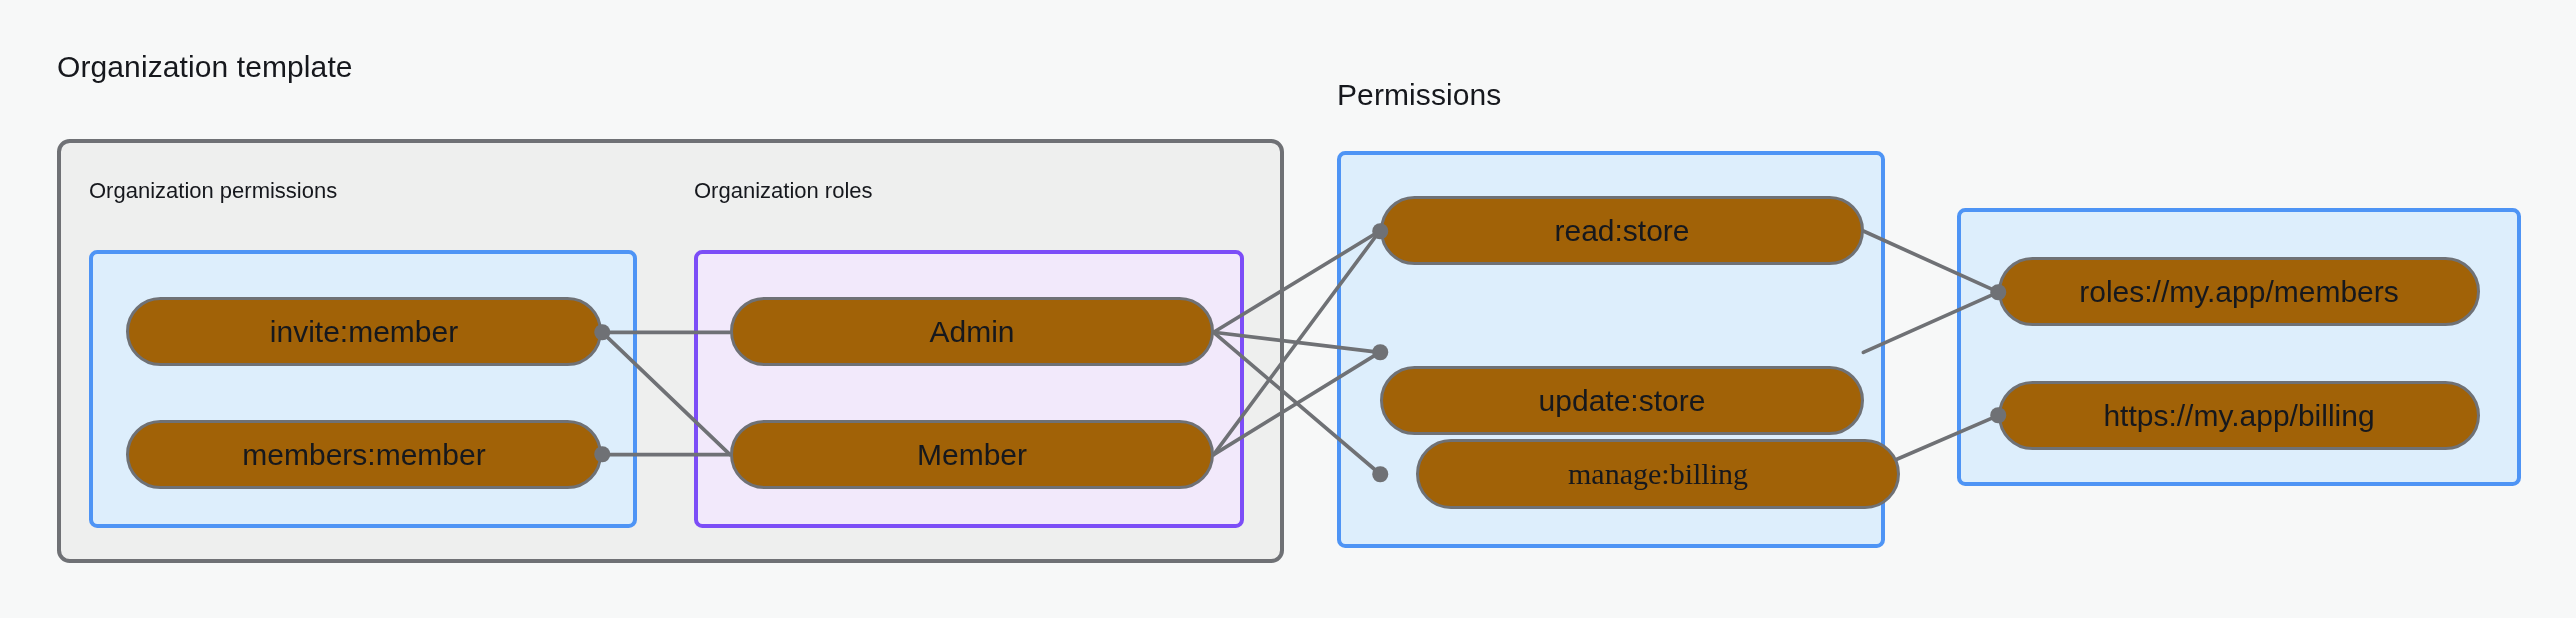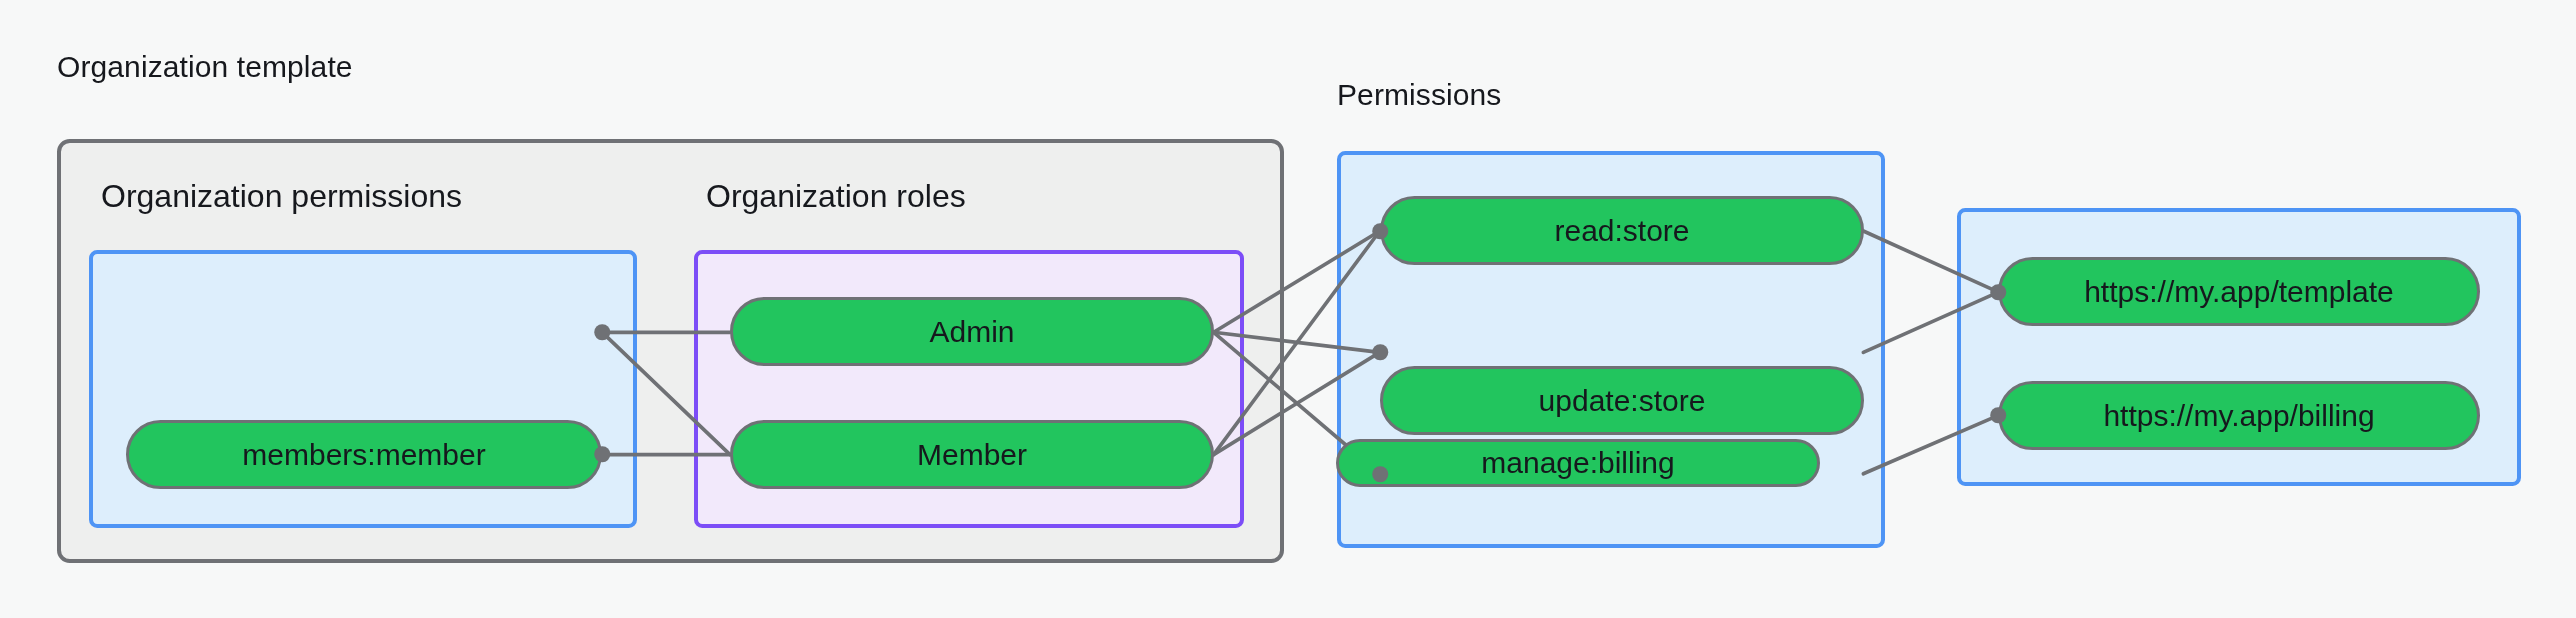--- a/index.html
+++ b/index.html
@@ -44,25 +44,24 @@
     position: absolute;
     box-sizing: border-box;
     background: #eeefee;
     border: 4.6px solid #6f7175;
     border-radius: 12.8px;
     z-index: 1;
   }
 
   .sub-title {
     position: absolute;
-    font-size: 32px;
+    font-size: 22px;
     color: #16181d;
     white-space: nowrap;
     z-index: 3;
-    margin-left: 12px;
   }
 
   .panel {
     position: absolute;
     box-sizing: border-box;
     border-radius: 8.2px;
     z-index: 2;
   }
   .panel-blue {
     background: #ddeefc;
@@ -70,21 +69,21 @@
   }
   .panel-purple {
     background: #f2e9fb;
     border: 4.6px solid #7c4df7;
   }
 
   
   .pill {
     position: absolute;
     box-sizing: border-box;
-    background: #22c55e;
+    background: #a16207;
     border: 3.7px solid #6f7175;
     border-radius: 912px;
     display: flex;
     align-items: center;
     justify-content: center;
     font-size: 30px;
     color: #16181d;
     white-space: nowrap;
     z-index: 10;
   }
@@ -134,20 +133,23 @@
   </svg>
 
   <div class="group-title" style="left:57px; top:50px;">Organization template</div>
 
   <div class="outer-box" style="left:57px; top:139px; width:1227px; height:424px;"></div>
 
   <div class="sub-title" style="left:89px; top:178px;">Organization permissions</div>
 
   <div class="panel panel-blue" style="left:89px; top:250px; width:548px; height:278px;"></div>
 
+  <div class="pill" style="left:126px; top:297px; width:476px; height:69px;">
+    <span>invite:member</span>
+  </div>
   <div class="dot" style="left:602px; top:332px;"></div>
 
   <div class="pill" style="left:126px; top:420px; width:476px; height:69px;">
     <span>members:member</span>
   </div>
   <div class="dot" style="left:602px; top:454px;"></div>
 
   <div class="sub-title" style="left:694px; top:178px;">Organization roles</div>
 
   <div class="panel panel-purple" style="left:694px; top:250px; width:550px; height:278px;"></div>
@@ -167,30 +169,30 @@
   <div class="pill" style="left:1380px; top:196px; width:484px; height:69px;">
     <span>read:store</span>
   </div>
   <div class="dot" style="left:1380px; top:231px;"></div>
 
   <div class="pill" style="left:1380px; top:318px; width:484px; height:69px;margin-top:48px;">
     <span>update:store</span>
   </div>
   <div class="dot" style="left:1380px; top:352px;"></div>
 
-  <div class="pill" style="left:1336px; top:439px; width:484px; height:48px;">
+  <div class="pill" style="left:1416px; top:439px; width:484px; height:70px;font-family:Liberation Serif, serif;">
     <span>manage:billing</span>
   </div>
   <div class="dot" style="left:1380px; top:474px;"></div>
 
 
   <div class="panel panel-blue" style="left:1957px; top:208px; width:564px; height:278px;"></div>
 
   <div class="pill" style="left:1998px; top:257px; width:482px; height:69px;">
-    <span>https://my.app/template</span>
+    <span>roles://my.app/members</span>
   </div>
   <div class="dot" style="left:1998px; top:292px;"></div>
 
   <div class="pill" style="left:1998px; top:381px; width:482px; height:69px;">
     <span>https://my.app/billing</span>
   </div>
   <div class="dot" style="left:1998px; top:415px;"></div>
 
 </div>
 

